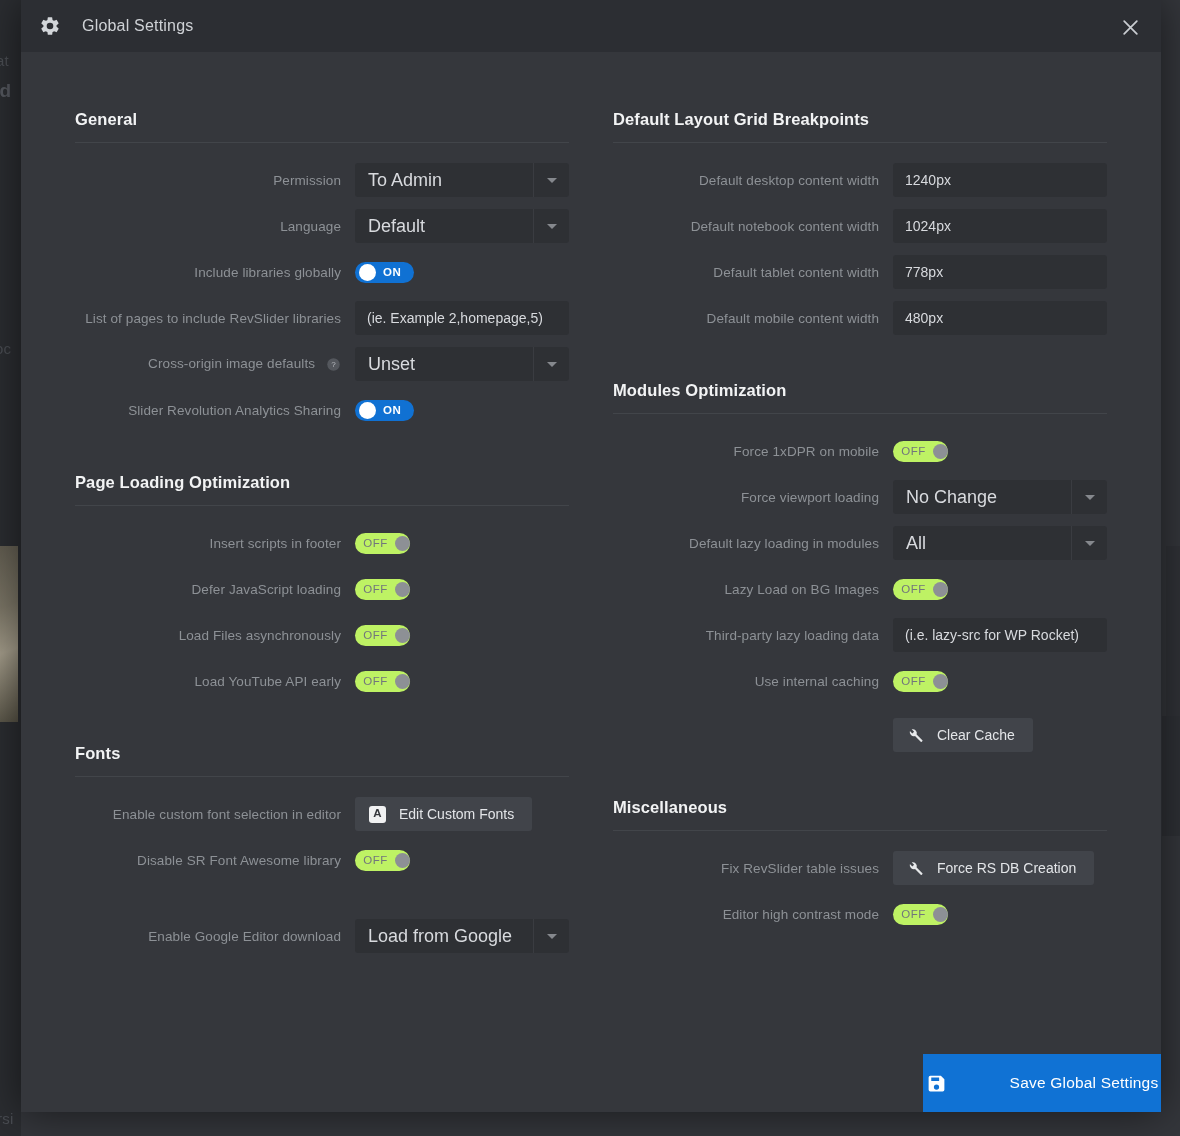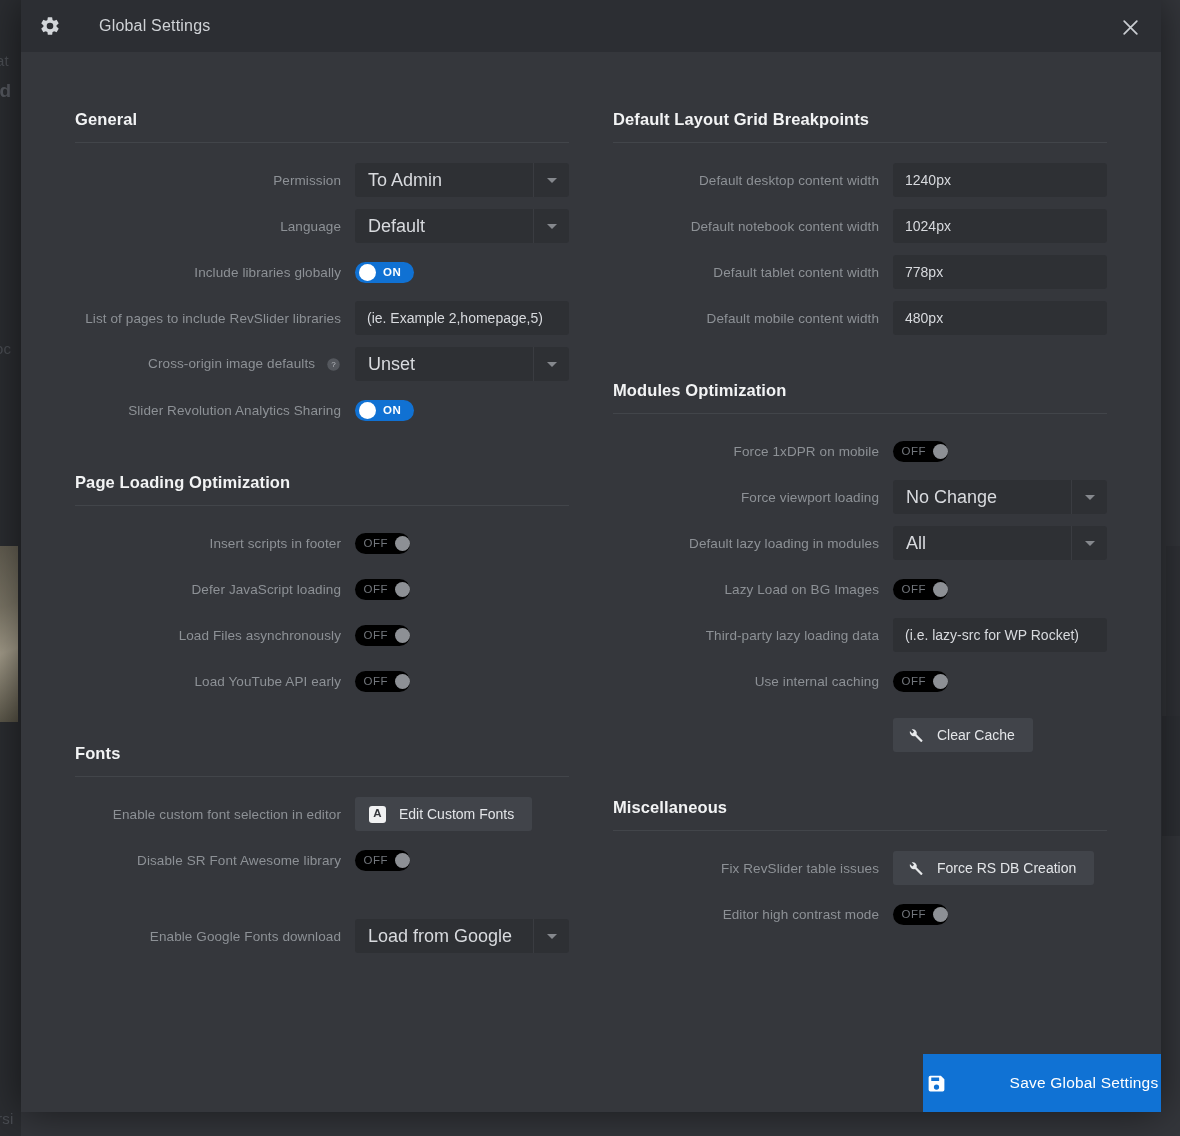--- a/index.html
+++ b/index.html
@@ -75,21 +75,21 @@
   .modal-header {
     height: 52px;
     background: #2c2e33;
     display: flex;
     align-items: center;
     padding: 0 0 0 18px;
     position: relative;
   }
   .gear-icon { width: 22px; height: 22px; display: block; }
   .modal-title {
-    margin-left: 38px;
+    margin-left: 21px;
     color: #cfd2d6;
     font-size: 16px;
     letter-spacing: .2px;
   }
   .close-btn {
     position: absolute;
     right: 12px; top: 8px;
     width: 38px; height: 38px;
     display: flex; align-items: center; justify-content: center;
     cursor: pointer;
@@ -209,23 +209,23 @@
   }
   .toggle.on .tlabel {
     color: #ffffff;
     font-size: 11.5px;
     font-weight: bold;
     letter-spacing: .5px;
     margin-left: 7px;
   }
   .toggle.off {
     width: 55px;
-    background: #000000;
+    background: #bef264;
     padding-left: 8px;
-    justify-content: flex-end;
+    justify-content: center;
   }
   .toggle.off .tlabel {
     color: #72767c;
     font-size: 11.5px;
     letter-spacing: .5px;
   }
   .toggle.off .knob {
     width: 15px; height: 15px; border-radius: 50%;
     background: #8d9095;
     margin-left: 7px;
@@ -470,21 +470,21 @@
             <div class="toggle off">
               <span class="tlabel">OFF</span>
               <span class="knob"></span>
             </div>
           </div>
         </div>
 
         <div class="gap-lg"></div>
 
         <div class="row">
-          <div class="row-label">Enable Google Fonts download</div>
+          <div class="row-label">Enable Google Editor download</div>
           <div class="row-ctl">
             <div class="select">
               <span class="val">Load from Google</span>
               <span class="arrowbox">
                   <i class="caret"></i>
                 </span>
             </div>
           </div>
         </div>
 

